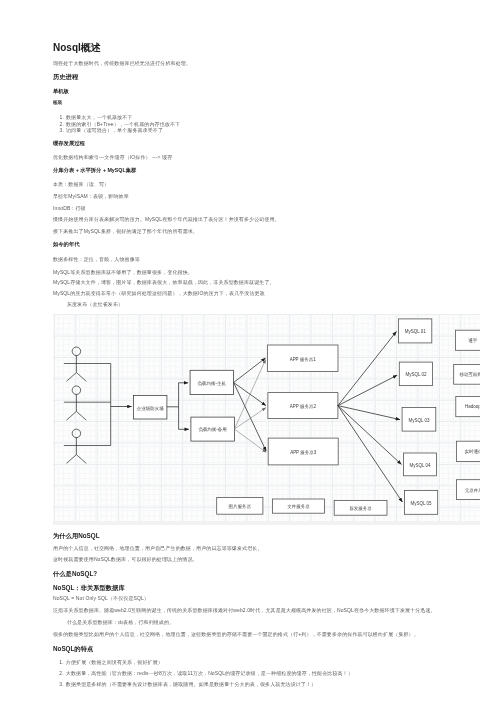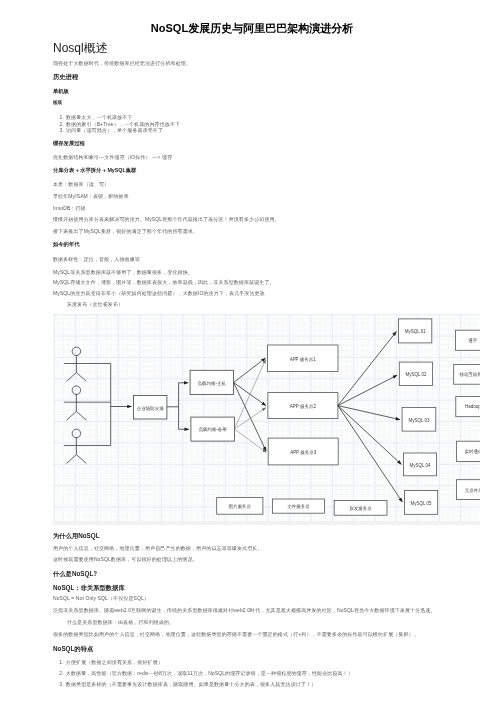--- a/index.html
+++ b/index.html
@@ -6,21 +6,21 @@
   body{width:504px;height:713px;background:#ffffff;
        font-family:"Liberation Sans",sans-serif;color:#444;overflow:hidden;}
   .page{position:relative;width:504px;height:713px;overflow:hidden;
         will-change:opacity;}
 
   .doc-title{font-size:11px;font-weight:bold;color:#000;text-align:center;
       margin:0;position:absolute;left:0;top:22px;width:504px;line-height:12px;
       letter-spacing:0;}
 
   .blk{position:absolute;left:53px;margin:0;white-space:nowrap;}
-  .h3{font-size:12px;font-weight:normal;color:#1c1c1c;line-height:8px;}
+  .h3{font-size:10px;font-weight:bold;color:#1c1c1c;line-height:8px;}
   .h4{font-size:6.3px;font-weight:bold;color:#1c1c1c;line-height:7px;}
   .h5{font-size:5.3px;font-weight:bold;color:#1c1c1c;line-height:6px;}
   .h6{font-size:4.4px;font-weight:bold;color:#1c1c1c;line-height:5px;}
   .para{font-size:5px;color:#5a5a5a;line-height:6px;letter-spacing:0.11px;}
   .li{font-size:5px;color:#5a5a5a;line-height:6px;letter-spacing:0.11px;}
   .li .num{display:inline-block;width:6.5px;}
 
   .figure{position:absolute;left:52.8px;top:313.9px;width:427.4px;height:211px;
           overflow:hidden;background:#fdfdfd;}
   .figure .gridbg{position:absolute;left:0;top:0;width:100%;height:100%;
@@ -34,21 +34,20 @@
   .figbar{position:absolute;left:52.8px;top:520.9px;width:427.4px;height:4px;
           background:#f2f2f2;}
   .fig-svg{position:absolute;left:0;top:0;}
   .nodetxt{font-family:"Liberation Sans",sans-serif;font-size:4.5px;fill:#3a3a3a;
            text-anchor:middle;dominant-baseline:middle;}
 </style>
 </head>
 <body>
 
 <div class="page">
-  <div class="doc-title">NoSQL发展历史与阿里巴巴架构演进分析</div>
 
   <div class="blk h3" style="top:44px">Nosql概述</div>
   <div class="blk para" style="top:59.5px">现在处于大数据时代，传统数据库已经无法进行分析和处理。</div>
   <div class="blk h4" style="top:72.5px">历史进程</div>
   <div class="blk h5" style="top:87.5px">单机版</div>
   <div class="blk h6" style="top:99.5px">瓶颈</div>
 
   <div class="blk li" style="top:113.5px;left:59.5px"><span class="num">1.</span><span>数据量太大，一个机器放不下</span></div>
   <div class="blk li" style="top:120.7px;left:59.5px"><span class="num">2.</span><span>数据的索引（B+Tree），一个机器的内存也放不下</span></div>
   <div class="blk li" style="top:127.0px;left:59.5px"><span class="num">3.</span><span>访问量（读写混合），单个服务器承受不了</span></div>

